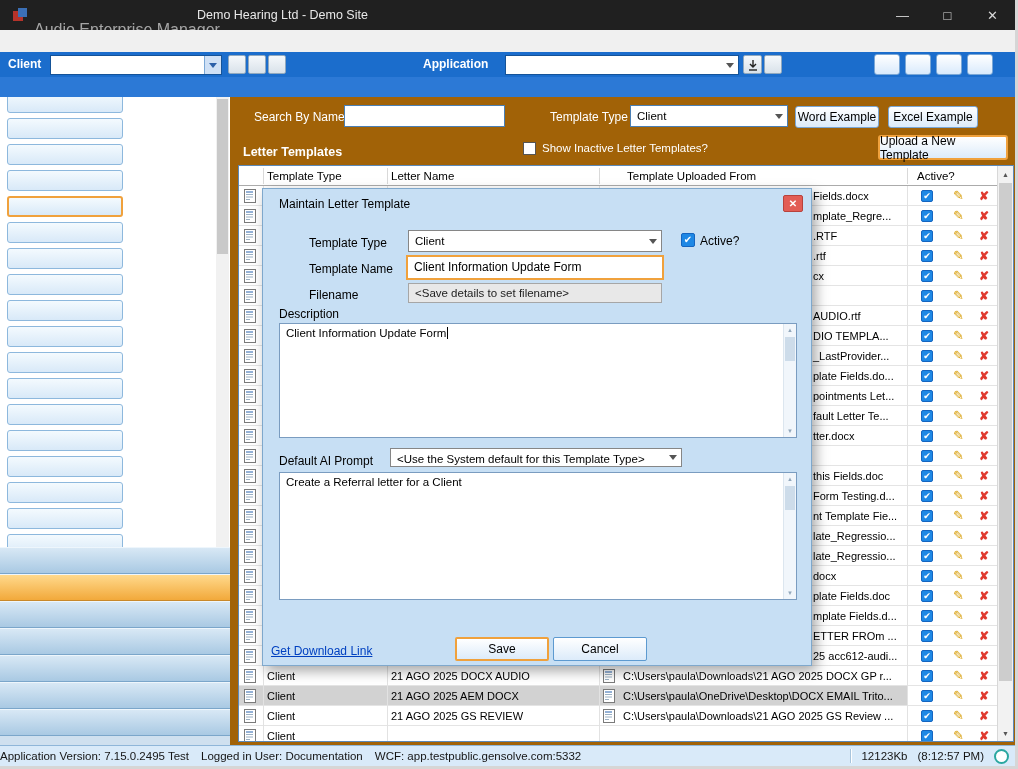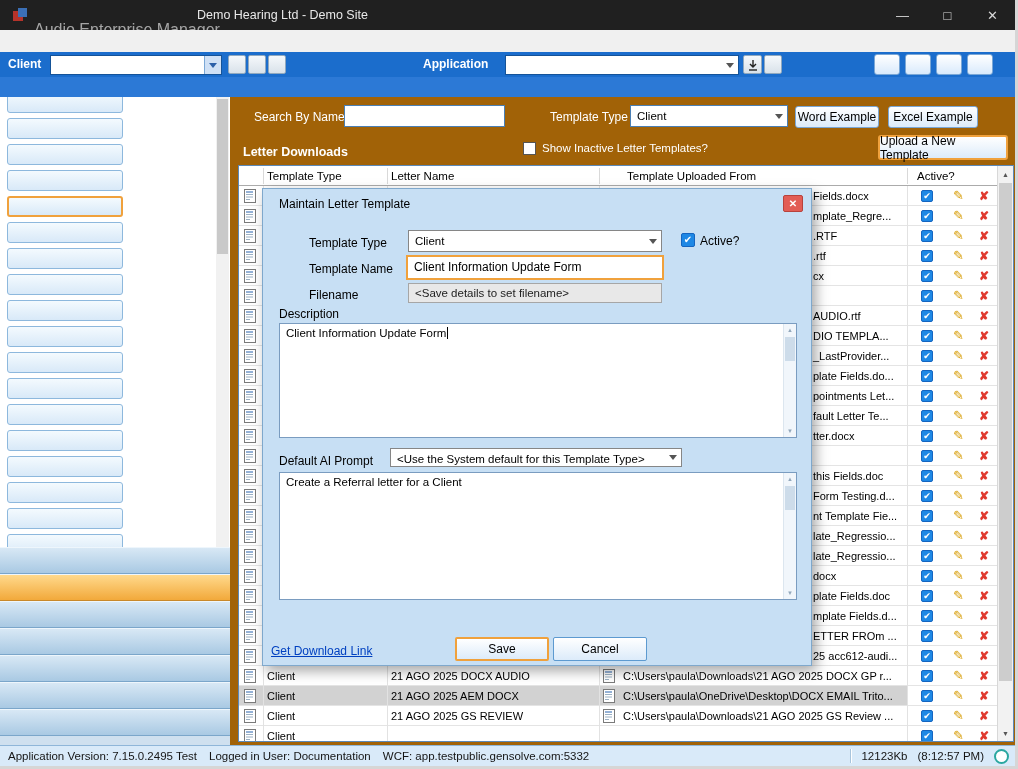--- a/index.html
+++ b/index.html
@@ -125,21 +125,21 @@
 .a-up{top:0}.a-down{bottom:0}
 .ta-sb .thumb{position:absolute;left:1px;width:10px;top:13px;height:24px;background:#cddcea}
 .caret{display:inline-block;width:1px;height:12px;background:#000;margin-left:1px;vertical-align:-2px}
 .dlg-link{position:absolute;left:8px;top:455px;color:#0040c0;text-decoration:underline;font-size:12px}
 .dlg-btn{position:absolute;top:448px;width:94px;height:24px;background:linear-gradient(#ffffff,#dcebfa);font-size:12px;color:#000;display:flex;align-items:center;justify-content:center;border-radius:2px}
 .save{left:192px;border:2px solid #f0a13c}
 .cancel{left:290px;border:1px solid #5d9ad0}
 
 
 .statusbar{position:absolute;left:0;top:745px;width:100%;height:21px;background:#d9eaf9;border-top:1px solid #8fb6d9;display:flex;align-items:center;font-size:11.5px;color:#151515}
-.sb-left{display:flex;gap:12px;margin-left:8px;white-space:nowrap}
+.sb-left{display:flex;gap:12px;white-space:nowrap}
 .sb-right{margin-left:auto;display:flex;align-items:center;gap:10px;margin-right:6px;white-space:nowrap}
 .sb-sep{width:1px;height:14px;background:#a8c4dc;box-shadow:1px 0 0 #fff}
 .sb-circle{width:15px;height:15px;border-radius:50%;background:#fff;border:2px solid #2aa7a0}
 </style>
 </head>
 <body>
 
 <div id="app">
 
   <div class="titlebar">
@@ -250,21 +250,21 @@
       <span class="c-lbl lbl-tt">Template Type</span>
       <span class="tt-combo">
         <span class="val">Client</span>
         <span class="dd">
             <span class="chev gray"></span>
           </span>
       </span>
       <span class="btn-light word-btn">Word Example</span>
       <span class="btn-light excel-btn">Excel Example</span>
 
-      <span class="lt-label">Letter Downloads</span>
+      <span class="lt-label">Letter Templates</span>
       <span class="show-chk"></span>
       <span class="show-lbl">Show Inactive Letter Templates?</span>
       <span class="btn-light upload-btn">Upload a New Template</span>
 
       <div class="table">
         <div class="t-header">
           <span class="th th-type">Template Type</span>
           <span class="th th-name">Letter Name</span>
           <span class="th th-from">Template Uploaded From</span>
           <span class="th th-active">Active?</span>

